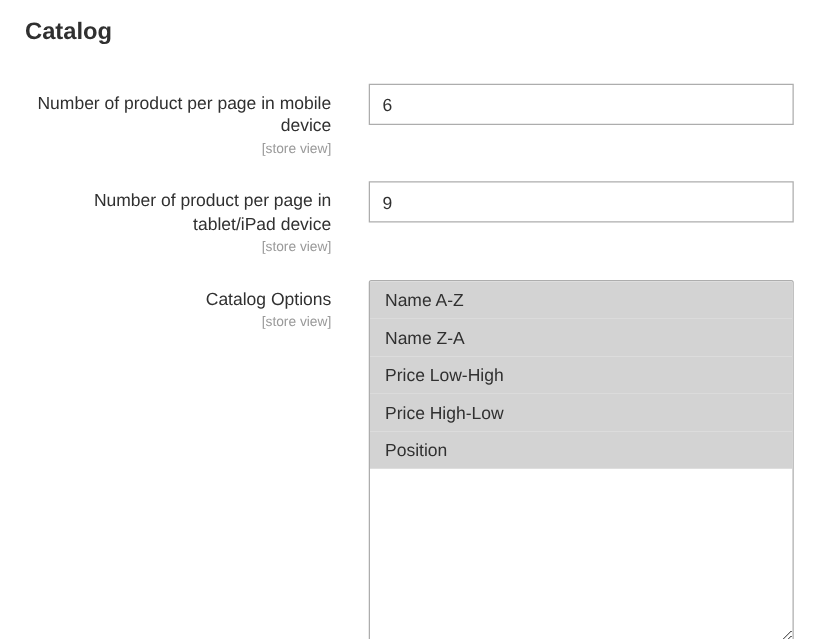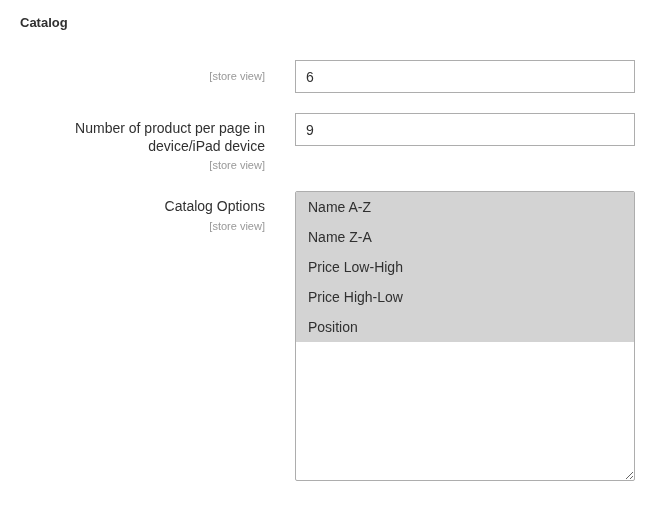--- a/index.html
+++ b/index.html
@@ -8,21 +8,21 @@
       padding: 0;
     }
     body {
       font-family: 'Helvetica Neue', Helvetica, Arial, sans-serif;
       background: #ffffff;
       color: #333;
       font-size: 14px;
       padding: 10px 20px;
     }
     .section-title {
-      font-size: 13px;
+      font-size: 19px;
       color: #303030;
       font-weight: 600;
       margin-bottom: 30px;
       padding-top: 5px;
     }
     .form-group {
       display: flex;
       margin-bottom: 20px;
       align-items: flex-start;
     }
@@ -75,30 +75,31 @@
       color: #303030;
     }
   </style>
 </head>
 <body>
 
 <h2 class="section-title">Catalog</h2>
 
 <div class="form-group">
   <div class="label-col">
+    <span class="label-text">Number of product per page in mobile device</span>
     <span class="scope-hint">[store view]</span>
   </div>
   <div class="input-col">
     <input type="text" class="text-input" value="6" style="">
   </div>
 </div>
 
 <div class="form-group">
   <div class="label-col">
-    <span class="label-text">Number of product per page in device/iPad device</span>
+    <span class="label-text">Number of product per page in tablet/iPad device</span>
     <span class="scope-hint">[store view]</span>
   </div>
   <div class="input-col">
     <input type="text" class="text-input" value="9" style="">
   </div>
 </div>
 
 <div class="form-group">
   <div class="label-col">
     <span class="label-text">Catalog Options</span>

